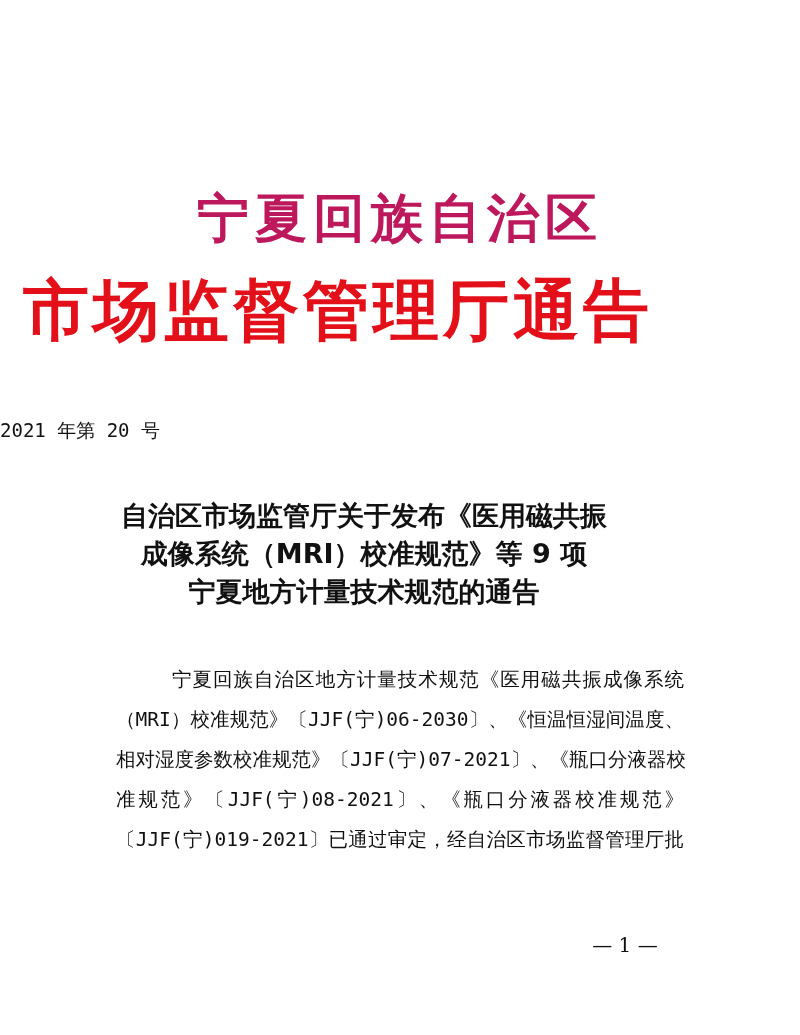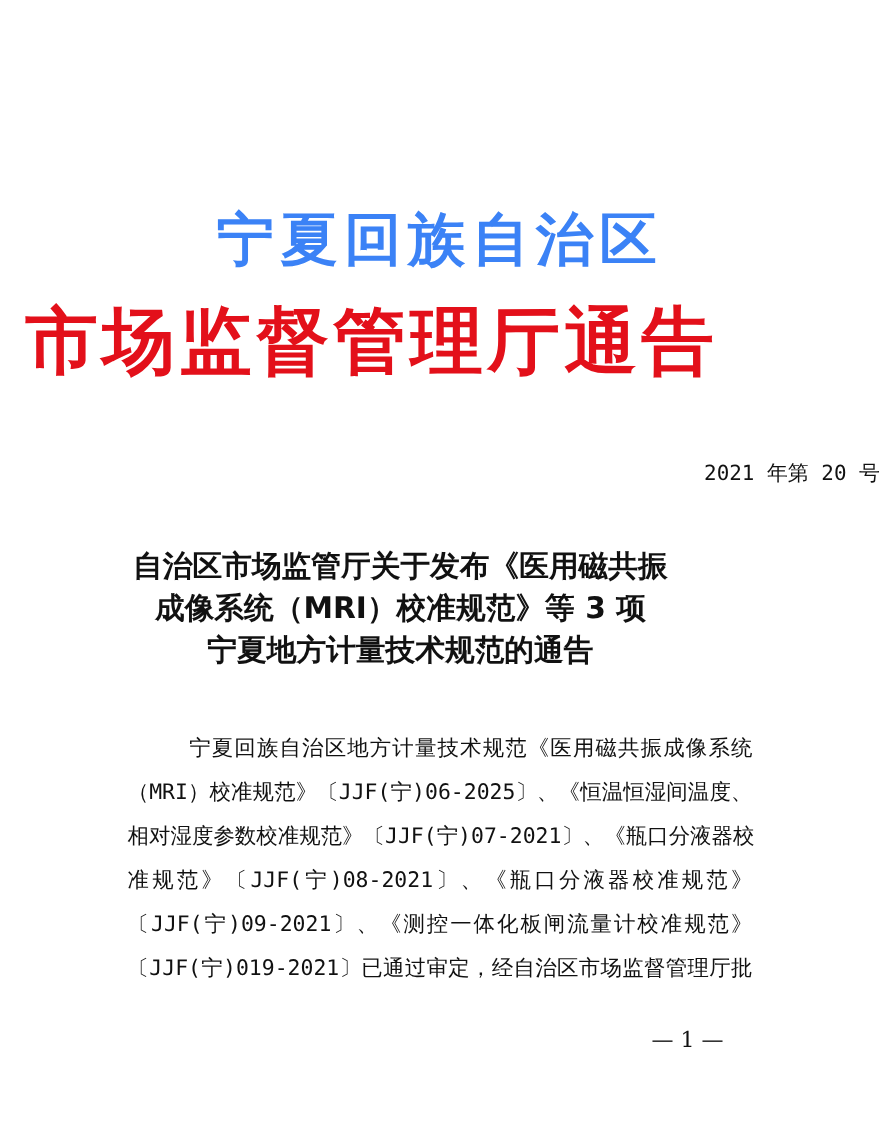--- a/index.html
+++ b/index.html
@@ -2,30 +2,30 @@
 <html><head>
 <meta charset="utf-8">
 <style>
   html, body { margin: 0; padding: 0; }
   body {
     width: 800px; height: 1035px; background: #ffffff; position: relative; overflow: hidden;
     font-family: "DejaVu Serif", "Liberation Serif", serif; color: #111;
   }
   .header1 {
     position: absolute; left: 0; top: 188px; width: 800px; text-align: center;
-    color: #3b82f6; font-size: 52px; font-weight: bold; letter-spacing: 6px;
+    color: #be185d; font-size: 52px; font-weight: bold; letter-spacing: 6px;
     font-family: "DejaVu Serif", serif; line-height: 60px;
   }
   .header2 {
     position: absolute; left: 0; top: 272px; width: 676px; text-align: center;
     color: #e3101a; font-size: 66px; font-weight: bold; letter-spacing: 4px;
     font-family: "DejaVu Serif", serif; line-height: 76px;
   }
   .docno {
-    position: absolute; left: 0; top: 418px; width: 800px; text-align: right;
+    position: absolute; left: 0; top: 418px; width: 800px; text-align: left;
     font-size: 19px; line-height: 24px; font-family: "DejaVu Sans Mono", monospace;
   }
   .title {
     position: absolute; left: 0; top: 497px; width: 728px; text-align: center;
     font-size: 27px; font-weight: bold; line-height: 38px;
     font-family: "DejaVu Sans", sans-serif;
   }
   .title div { white-space: nowrap; }
   .body {
     position: absolute; left: 144px; top: 660px; width: 540px;
@@ -42,26 +42,25 @@
 </head>
 <body>
 
 <div class="header1">宁夏回族自治区</div>
 <div class="header2">市场监督管理厅通告</div>
 
 <div class="docno">2021 年第 20 号</div>
 
 <div class="title">
   <div>自治区市场监管厅关于发布《医用磁共振</div>
-  <div>成像系统（MRI）校准规范》等 3 项</div>
+  <div>成像系统（MRI）校准规范》等 9 项</div>
   <div>宁夏地方计量技术规范的通告</div>
 </div>
 
 <div class="body">
   <div class="first">宁夏回族自治区地方计量技术规范《医用磁共振成像系统</div>
-  <div class="rest">（MRI）校准规范》〔JJF(宁)06-2025〕、《恒温恒湿间温度、</div>
+  <div class="rest">（MRI）校准规范》〔JJF(宁)06-2030〕、《恒温恒湿间温度、</div>
   <div class="rest">相对湿度参数校准规范》〔JJF(宁)07-2021〕、《瓶口分液器校</div>
   <div class="rest">准规范》〔JJF(宁)08-2021〕、《瓶口分液器校准规范》</div>
-  <div class="rest">〔JJF(宁)09-2021〕、《测控一体化板闸流量计校准规范》</div>
   <div class="rest">〔JJF(宁)019-2021〕已通过审定，经自治区市场监督管理厅批</div>
 </div>
 
 <div class="pageno">— 1 —</div>
 
 </body></html>

